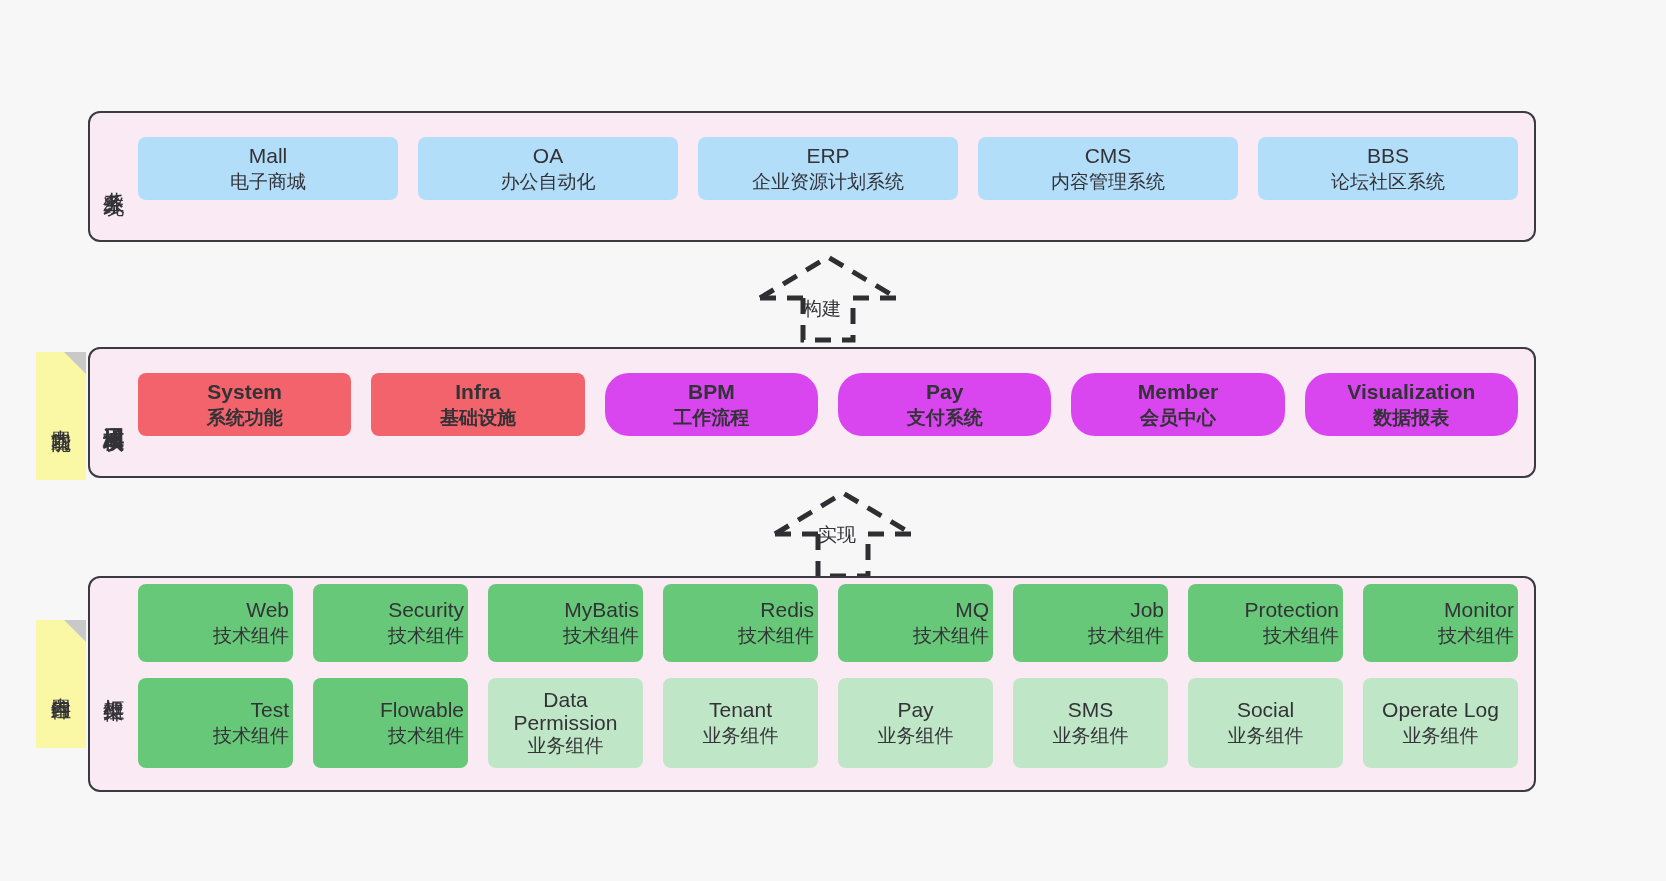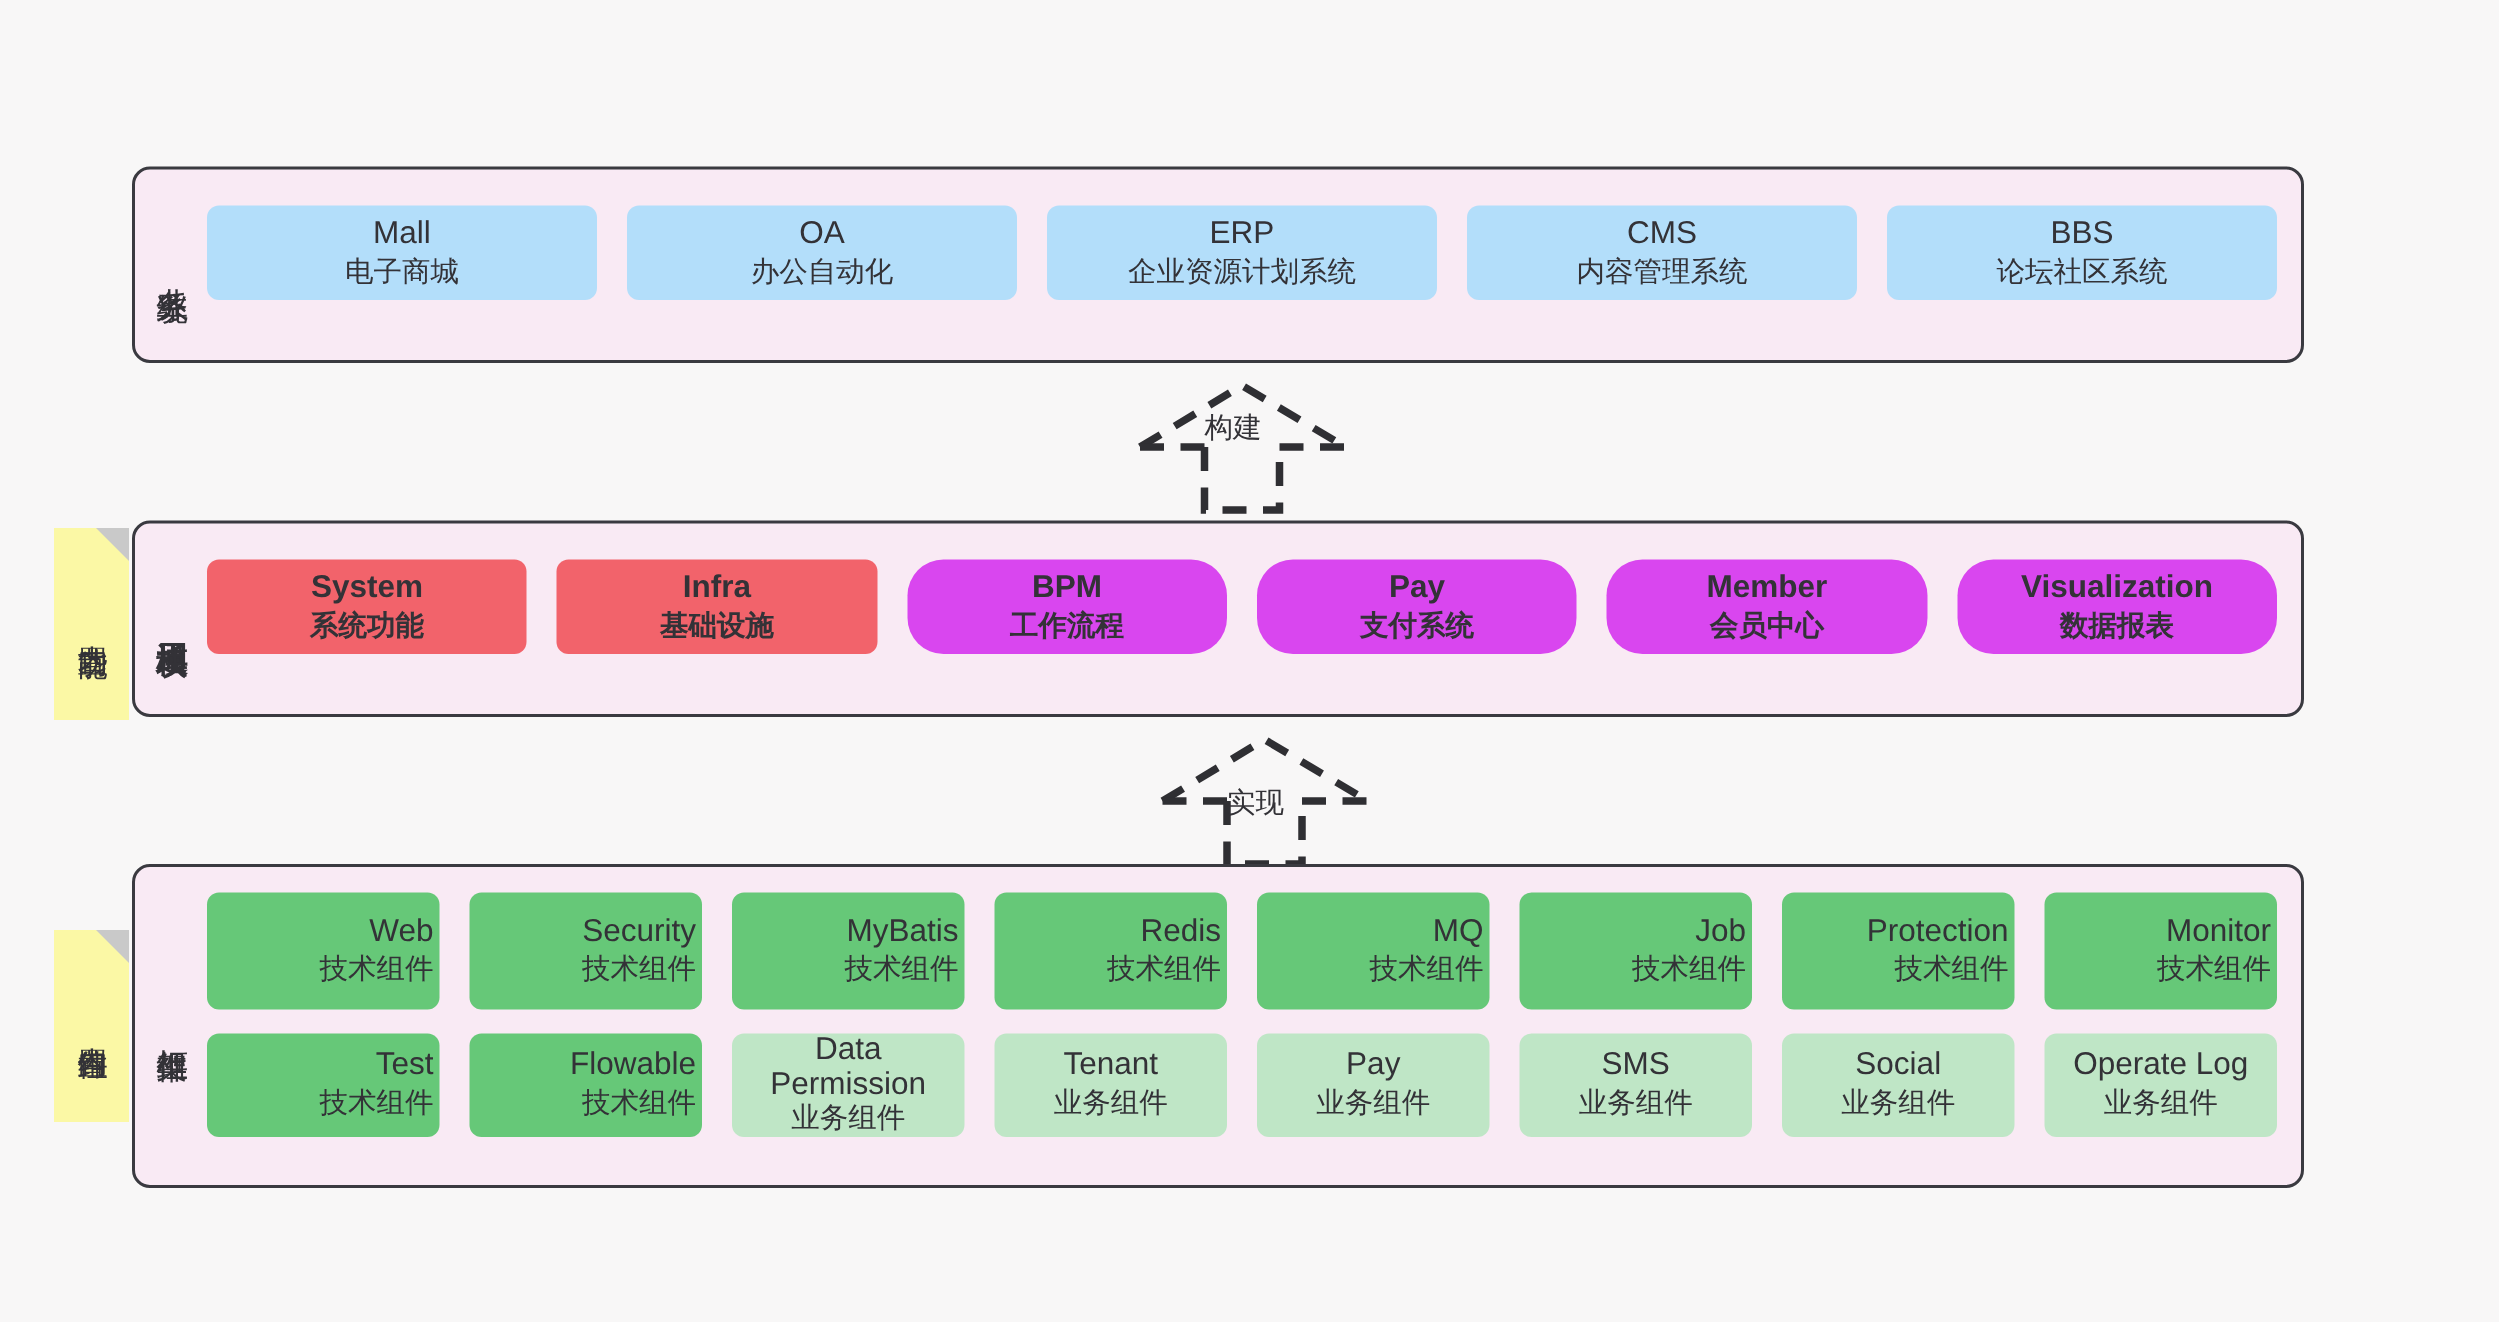--- a/index.html
+++ b/index.html
@@ -142,21 +142,21 @@
     </div>
   </div>
 
   <div class="arrow" id="arrow-build" style="left:757px; top:253px; width:145px; height:90px;">
     <svg width="145" height="90" viewBox="0 0 145 90">
       <polyline points="3,45 71,4 140,45" fill="none" stroke="#2f2f33" stroke-width="5" stroke-dasharray="16,11" stroke-linecap="butt"></polyline>
       <polyline points="3,45 46,45" fill="none" stroke="#2f2f33" stroke-width="5" stroke-dasharray="16,11"></polyline>
       <polyline points="96,45 140,45" fill="none" stroke="#2f2f33" stroke-width="5" stroke-dasharray="16,11"></polyline>
       <polyline points="46,45 46,87 96,87 96,45" fill="none" stroke="#2f2f33" stroke-width="5" stroke-dasharray="16,11"></polyline>
     </svg>
-    <span class="alabel" style="left:46px; top:19px;">构建</span>
+    <span class="alabel" style="left:46px; top:43px;">构建</span>
   </div>
 
   <div class="sticky" id="sticky-2" style="left:36px; top:352px; width:50px; height:128px;">
     <span class="fold"></span>
     <span>内置功能</span>
   </div>
 
   <div class="layer" id="layer-2" style="left:88px; top:347px; width:1448px; height:131px;font-weight:bold;">
     <div class="layer-label">通用模块</div>
     <div class="layer-body">
@@ -236,21 +236,21 @@
         <div class="box green">
           <span class="t1">Protection</span>
           <span class="t2">技术组件</span>
         </div>
         <div class="box green">
           <span class="t1">Monitor</span>
           <span class="t2">技术组件</span>
         </div>
       </div>
 
-      <div class="row" style="height:69px;">
+      <div class="row" style="height:90px;">
         <div class="box green">
           <span class="t1">Test</span>
           <span class="t2">技术组件</span>
         </div>
         <div class="box green">
           <span class="t1">Flowable</span>
           <span class="t2">技术组件</span>
         </div>
         <div class="box lightgreen">
           <span class="t1" style="line-height:1.1;">Data Permission</span>

